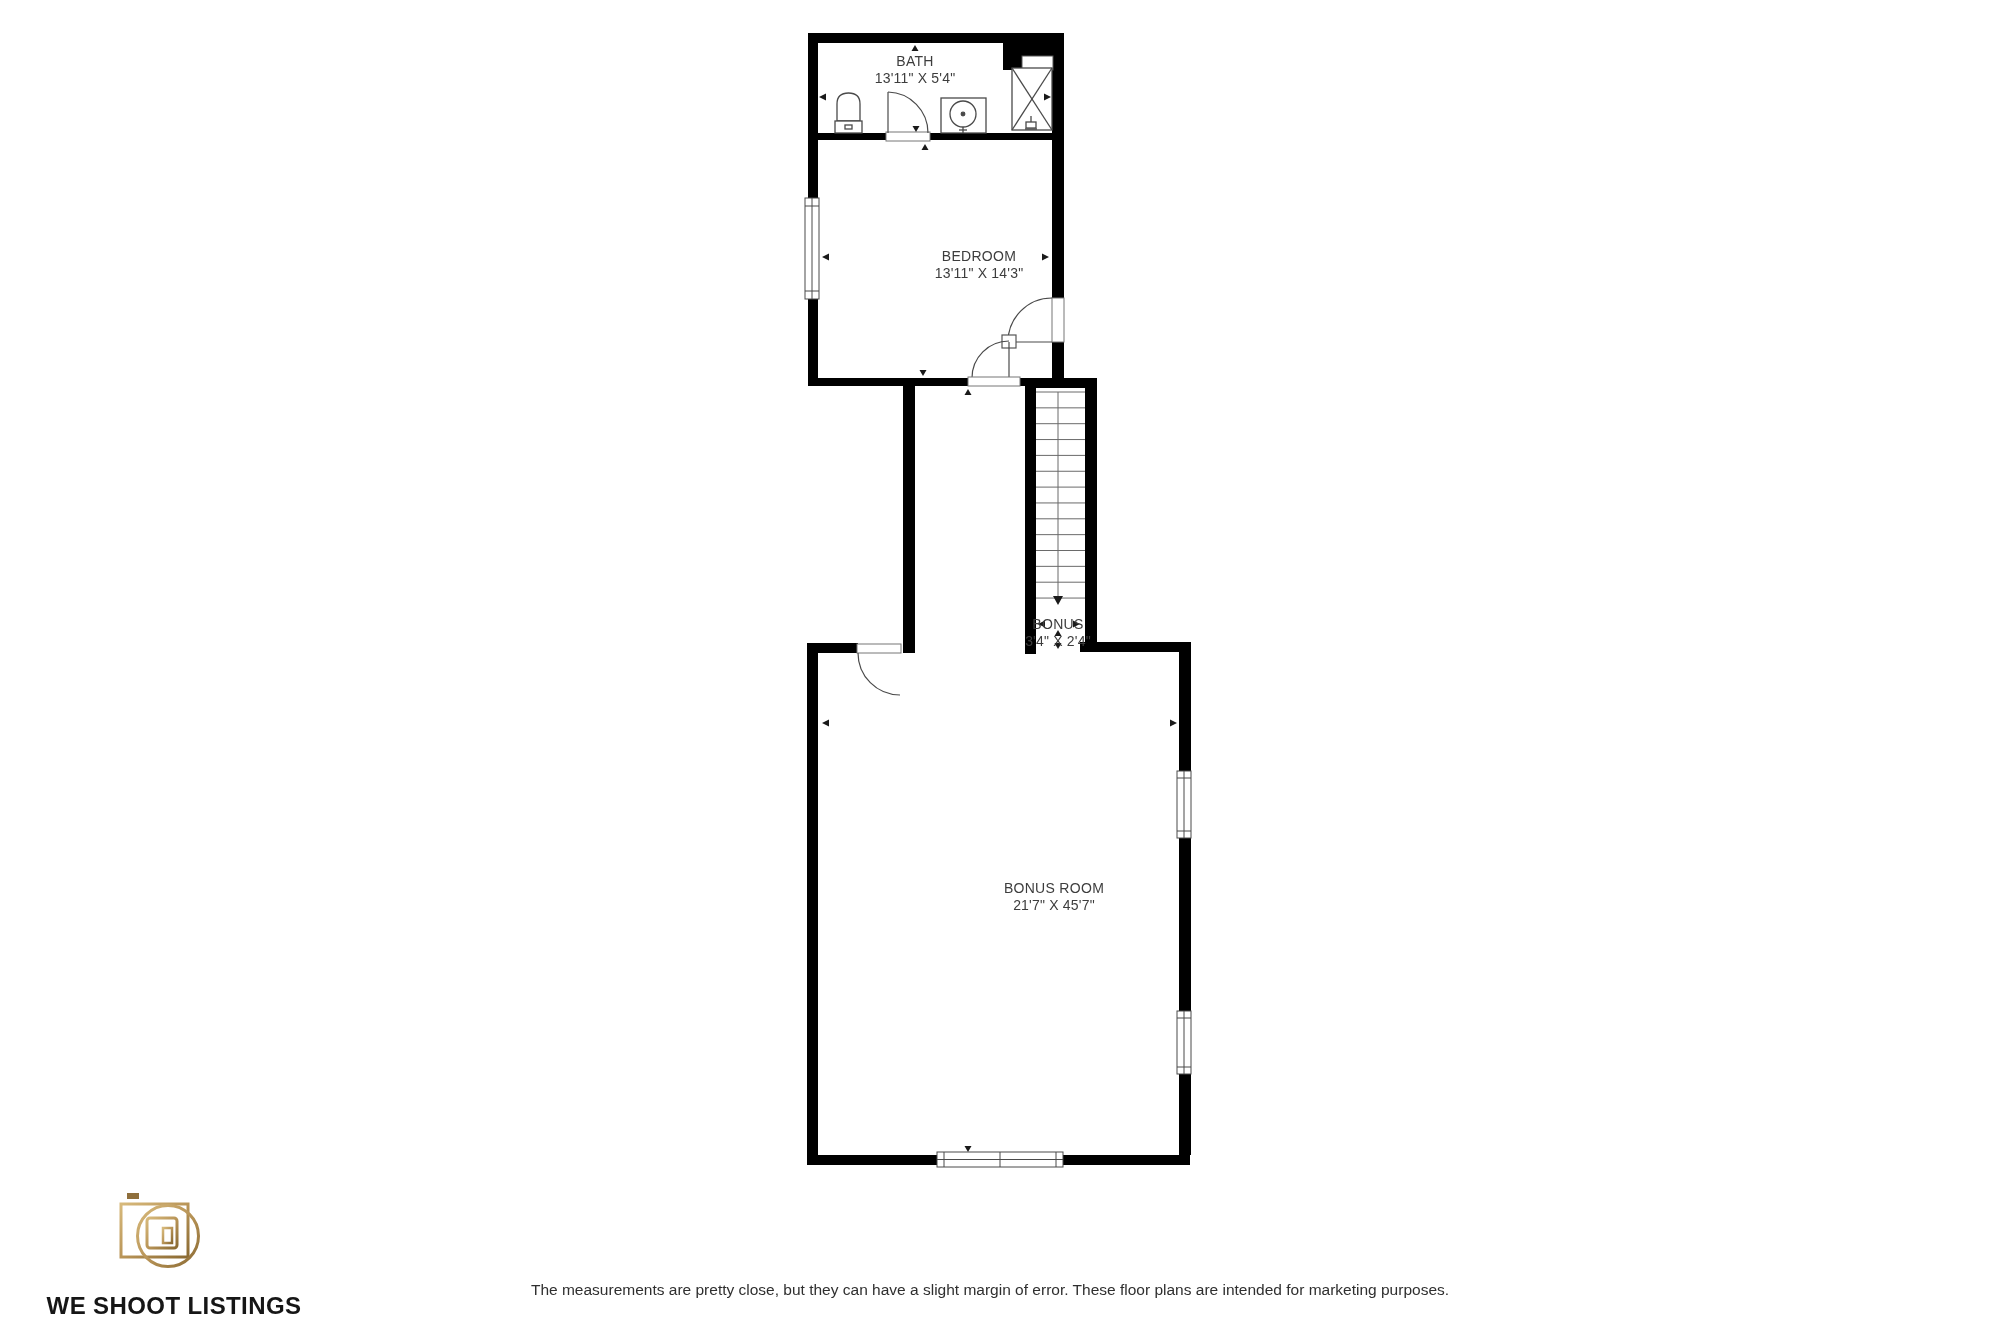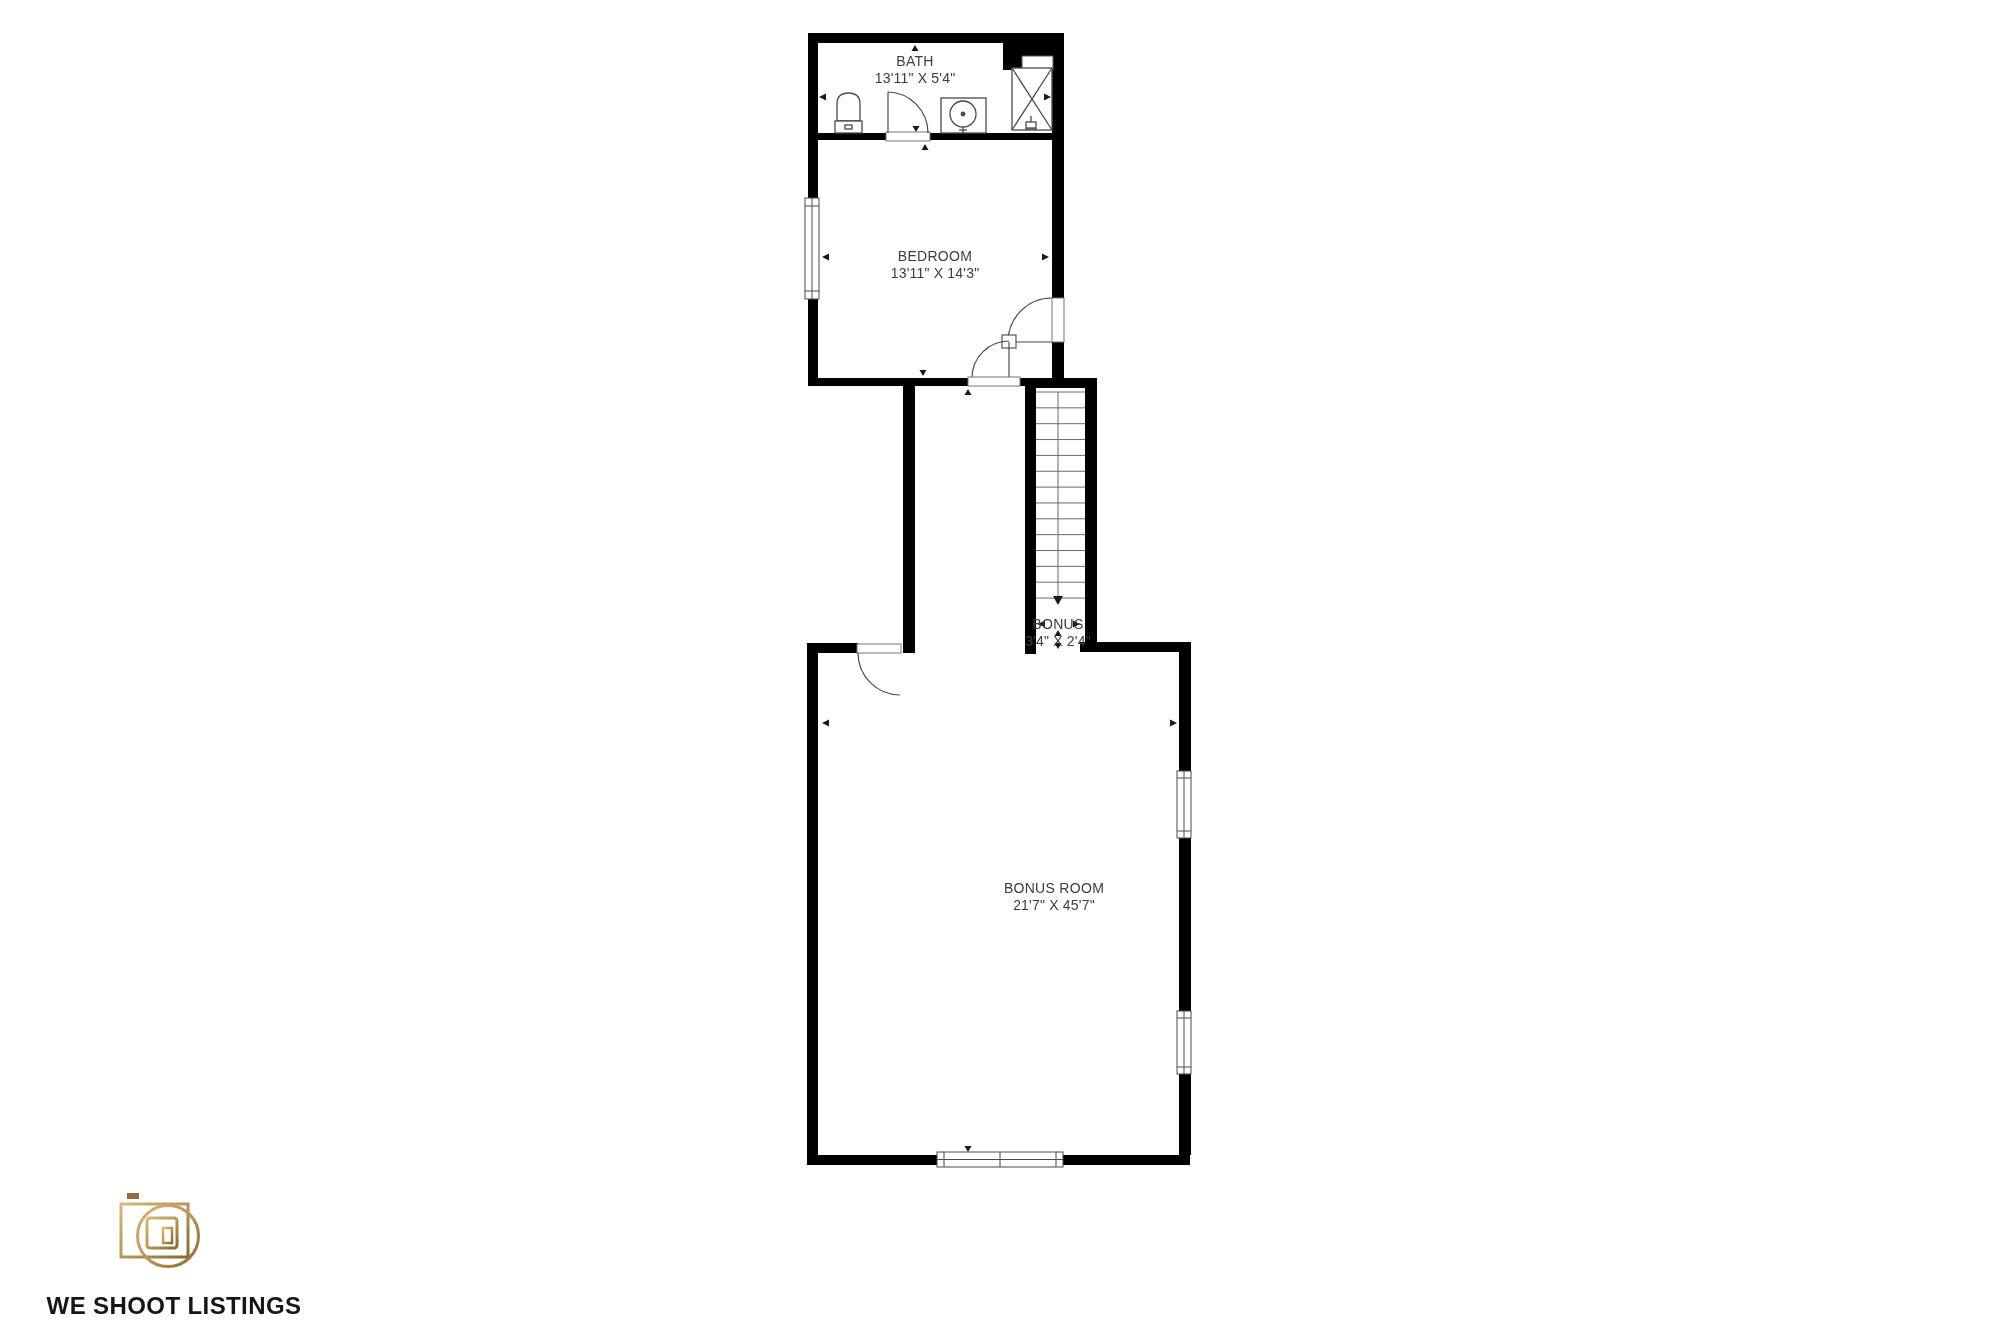--- a/index.html
+++ b/index.html
@@ -177,21 +177,21 @@
       <polygon points="822,723 829,719.5 829,726.5"></polygon>
       <polygon points="1177,723 1170,719.5 1170,726.5"></polygon>
       <polygon points="968,1152 964.5,1146 971.5,1146"></polygon>
     </g>
   </svg>
 
   <div class="label" style="left:915px;top:53px;">
     <div class="rname">BATH</div>
     <div class="dims">13'11" X 5'4"</div>
   </div>
-  <div class="label" style="left:935px;top:248px;">
+  <div class="label" style="left:979px;top:248px;">
     <div class="rname">BEDROOM</div>
     <div class="dims">13'11" X 14'3"</div>
   </div>
   <div class="label" style="left:1058px;top:616px;">
     <div class="rname">BONUS</div>
     <div class="dims">3'4" X 2'4"</div>
   </div>
   <div class="label" style="left:1010px;top:880px;margin-left:44px;">
     <div class="rname">BONUS ROOM</div>
     <div class="dims">21'7" X 45'7"</div>
@@ -208,14 +208,15 @@
       </defs>
       <rect x="9" y="2" width="12" height="6" fill="#8f6f3c"></rect>
       <rect x="3" y="13" width="67" height="53" fill="none" stroke="url(#gold)" stroke-width="3"></rect>
       <circle cx="50" cy="45" r="30.5" fill="none" stroke="url(#gold)" stroke-width="3"></circle>
       <rect x="29" y="27" width="30" height="30" rx="3" fill="none" stroke="url(#gold)" stroke-width="3"></rect>
       <rect x="45" y="37" width="9" height="15" fill="none" stroke="url(#gold)" stroke-width="2.5"></rect>
     </svg>
   </div>
   <div class="logo-text">WE SHOOT LISTINGS</div>
 
+  <div class="disclaimer">The measurements are pretty close, but they can have a slight margin of error. These floor plans are intended for marketing purposes.</div>
 
 </div>
 
 </body></html>

